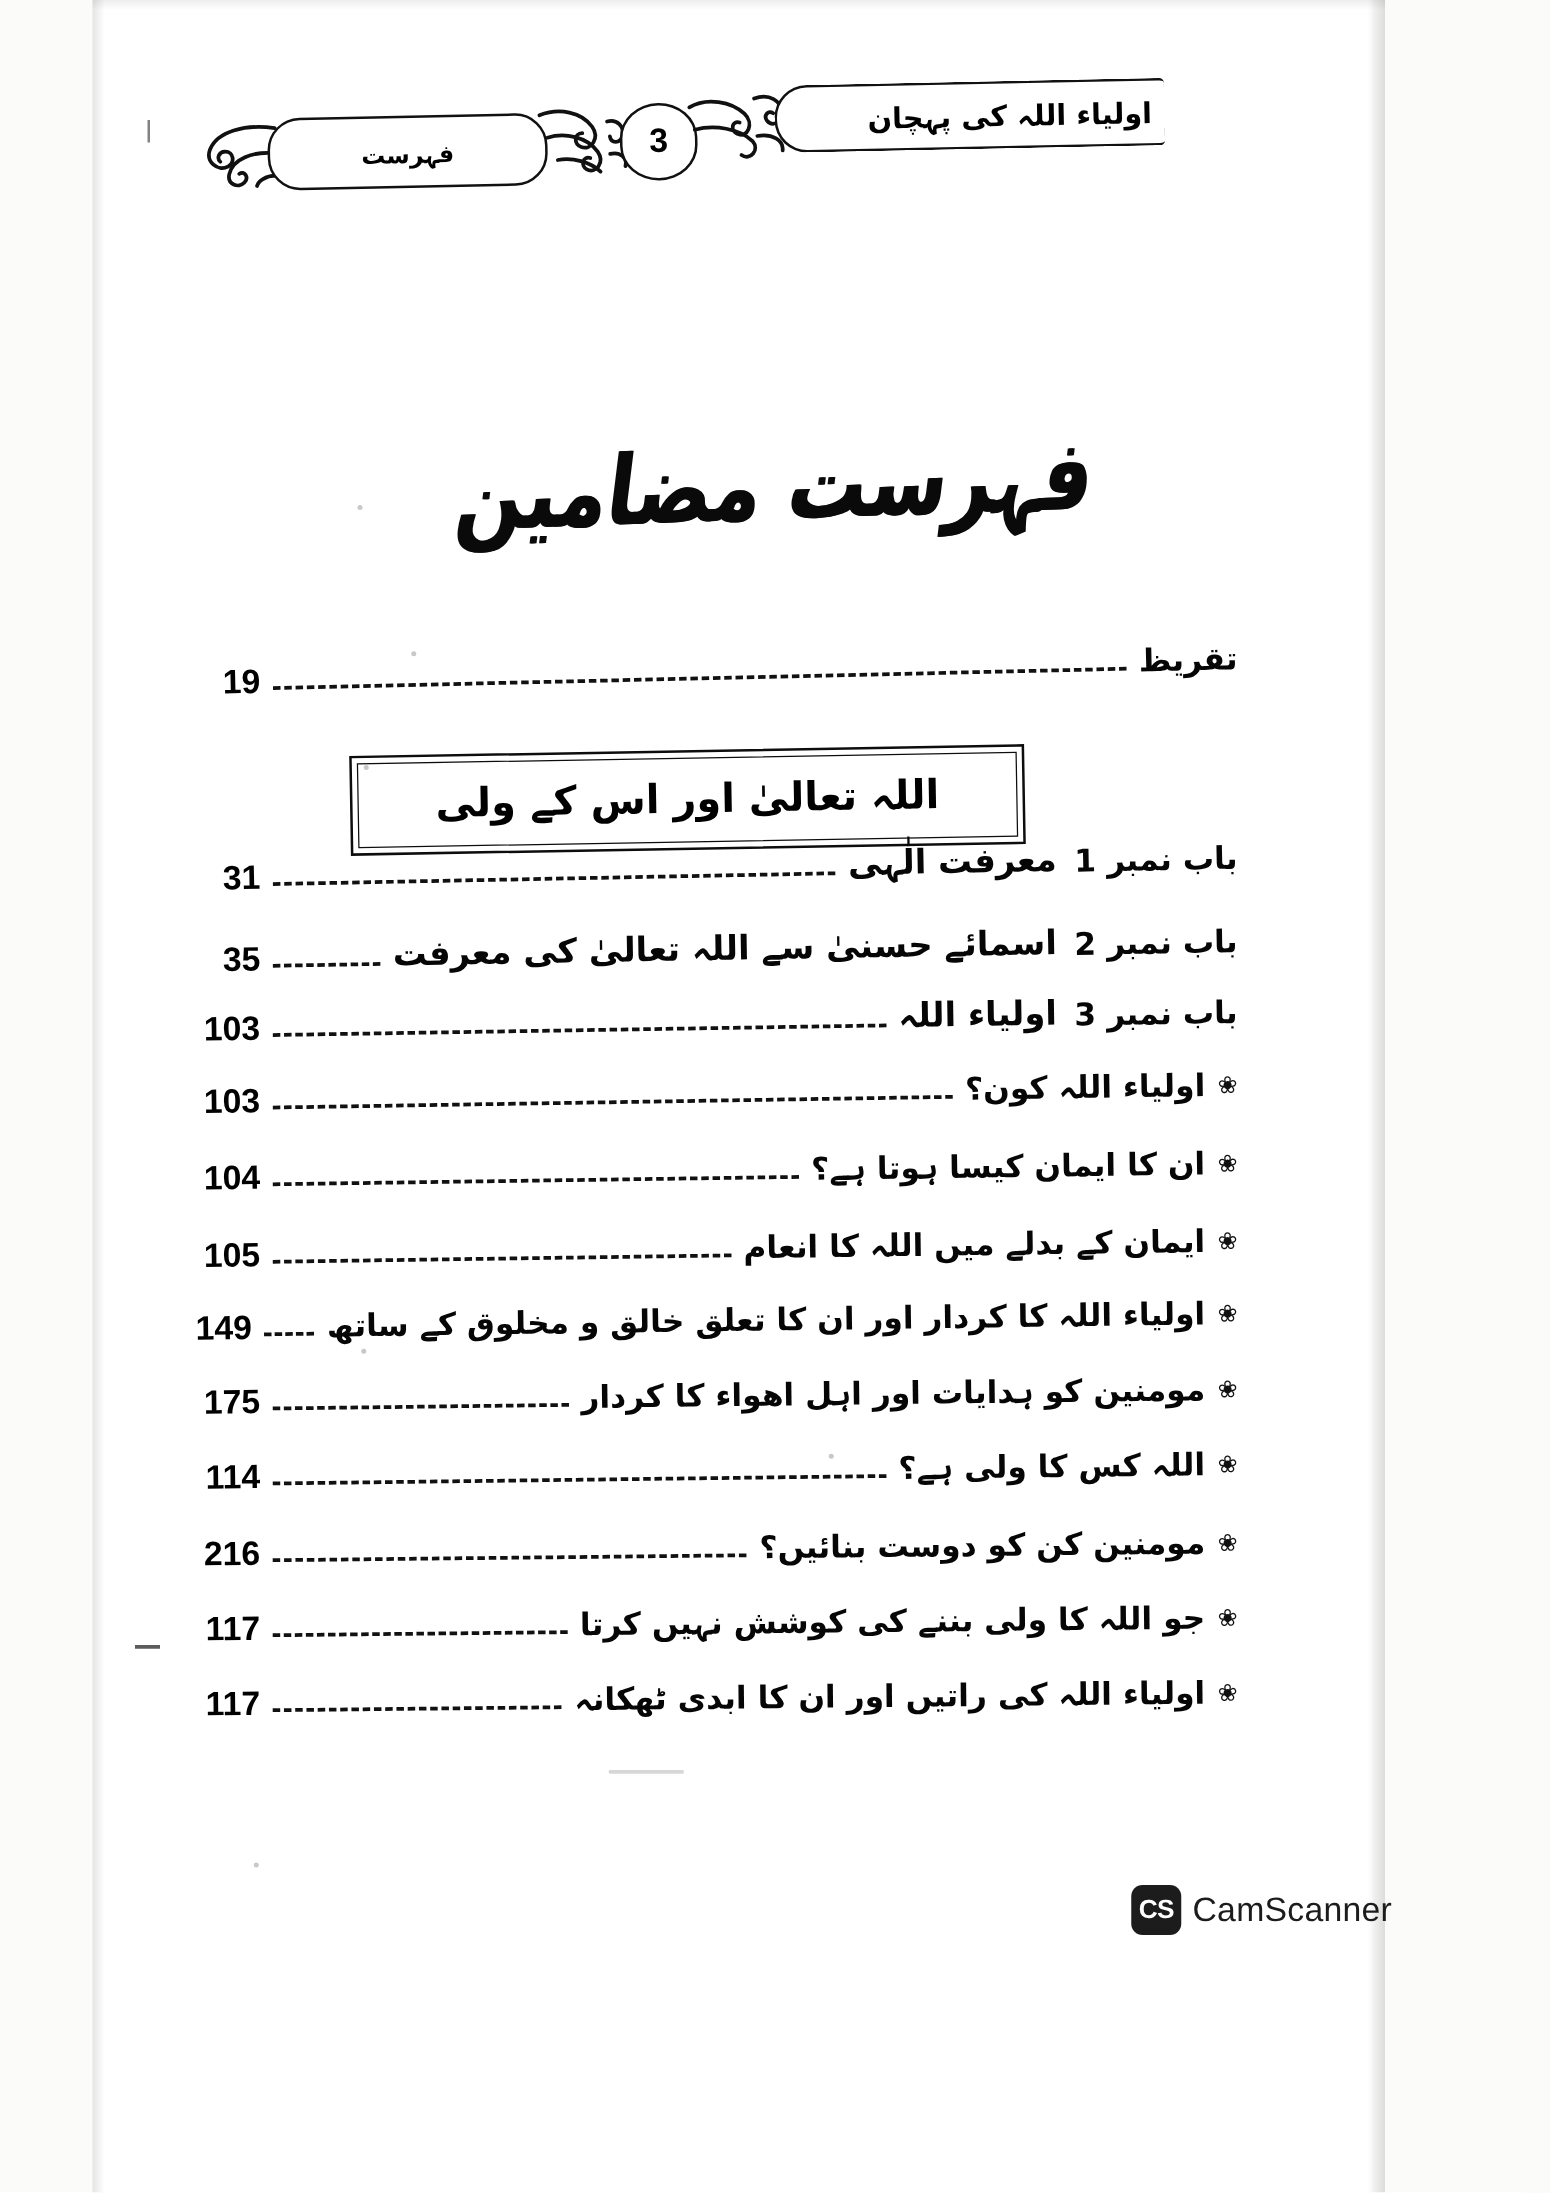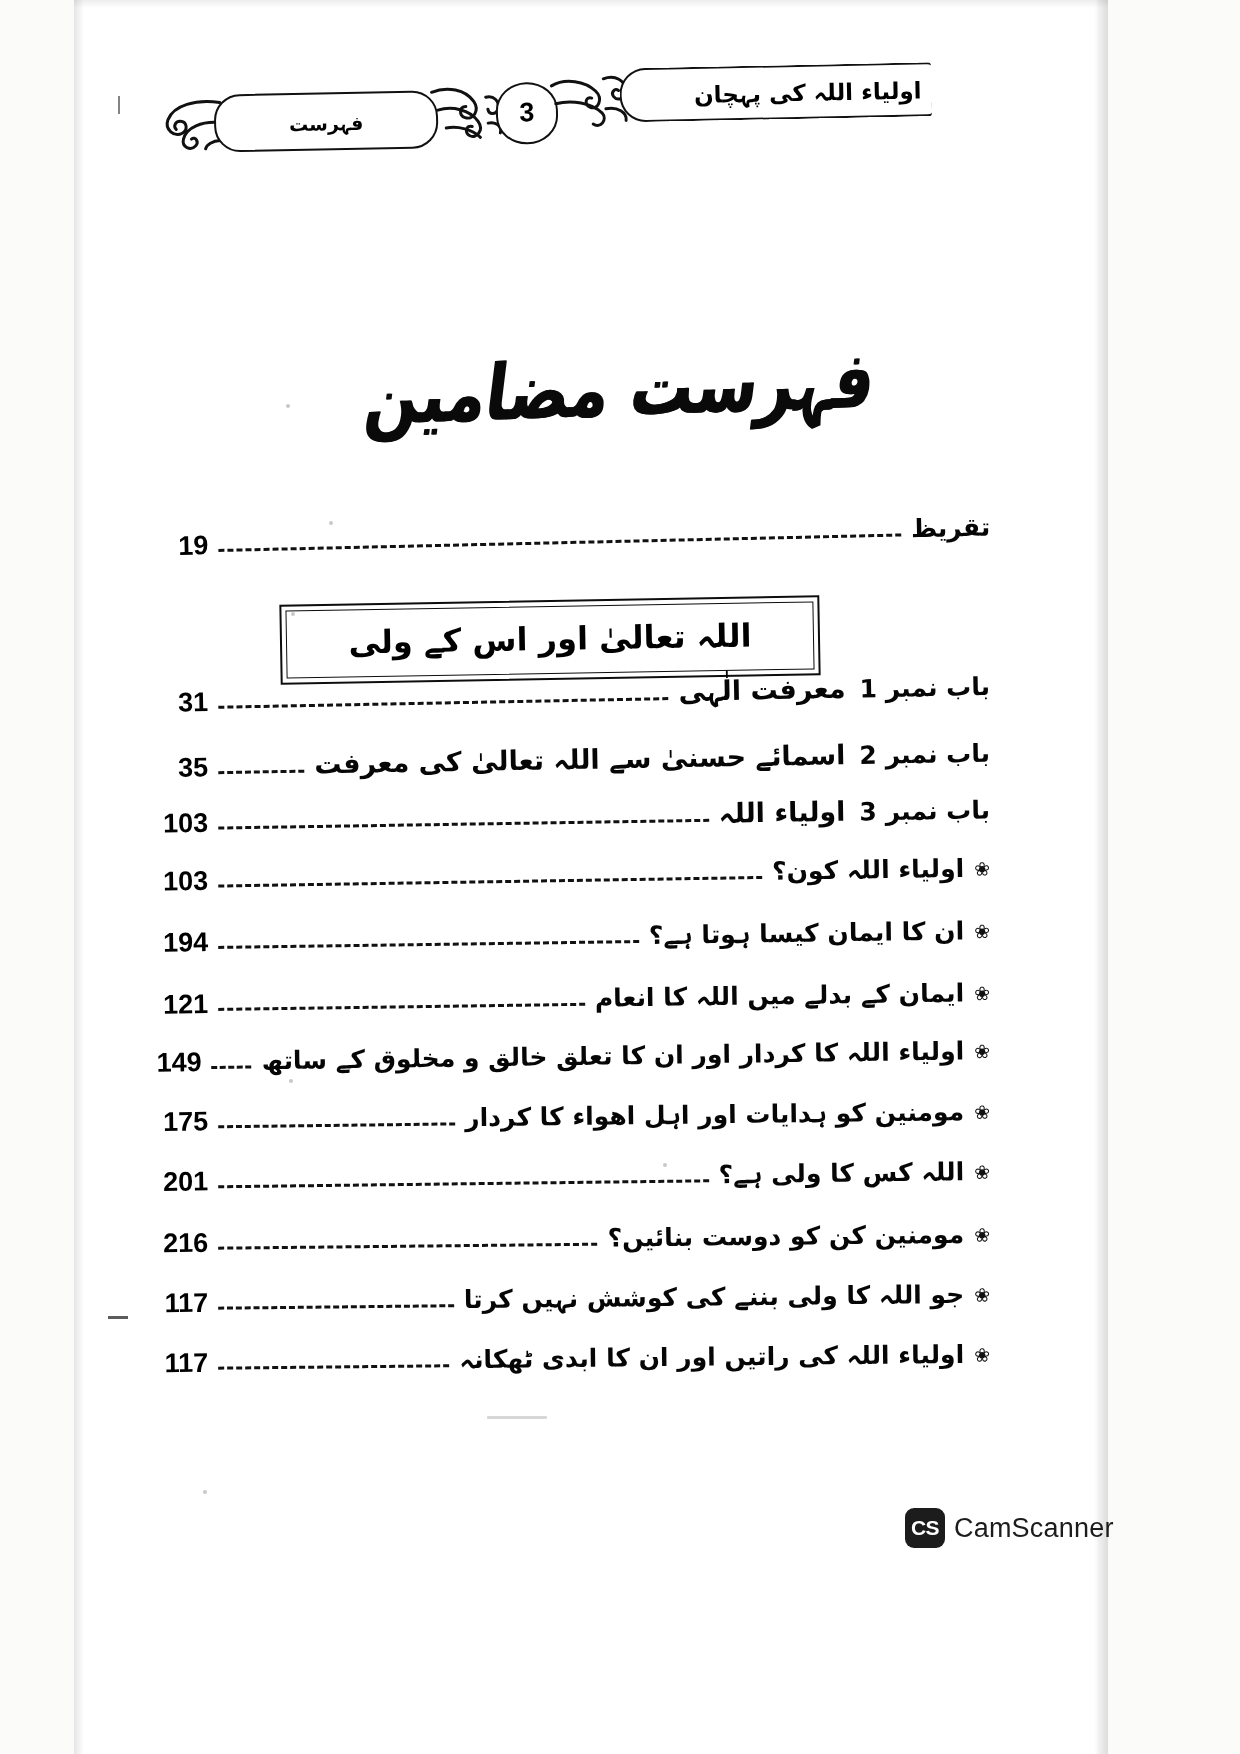--- a/index.html
+++ b/index.html
@@ -375,45 +375,45 @@
       <div class="toc-row" style="position: absolute; left: 0px; right: 0px; top: 358px; transform: rotate(-0.9deg);">
         <span class="bullet-ico">❀</span>
         <span class="toc-label">اولیاء اللہ کون؟</span>
         <span class="toc-leader"></span>
         <span class="toc-page">103</span>
       </div>
       <div class="toc-row" style="position: absolute; left: 0px; right: 0px; top: 420px; transform: rotate(-0.8deg);">
         <span class="bullet-ico">❀</span>
         <span class="toc-label">ان کا ایمان کیسا ہوتا ہے؟</span>
         <span class="toc-leader"></span>
-        <span class="toc-page">194</span>
+        <span class="toc-page">104</span>
       </div>
       <div class="toc-row" style="position: absolute; left: 0px; right: 0px; top: 482px; transform: rotate(-0.8deg);">
         <span class="bullet-ico">❀</span>
         <span class="toc-label">ایمان کے بدلے میں اللہ کا انعام</span>
         <span class="toc-leader"></span>
-        <span class="toc-page">121</span>
+        <span class="toc-page">105</span>
       </div>
       <div class="toc-row" style="position: absolute; left: 0px; right: 0px; top: 540px; transform: rotate(-0.8deg);">
         <span class="bullet-ico">❀</span>
         <span class="toc-label">اولیاء اللہ کا کردار اور ان کا تعلق خالق و مخلوق کے ساتھ</span>
         <span class="toc-leader"></span>
         <span class="toc-page">149</span>
       </div>
       <div class="toc-row" style="position: absolute; left: 0px; right: 0px; top: 600px; transform: rotate(-0.7deg);">
         <span class="bullet-ico">❀</span>
         <span class="toc-label">مومنین کو ہدایات اور اہل اھواء کا کردار</span>
         <span class="toc-leader"></span>
         <span class="toc-page">175</span>
       </div>
       <div class="toc-row" style="position: absolute; left: 0px; right: 0px; top: 660px; transform: rotate(-0.7deg);">
         <span class="bullet-ico">❀</span>
         <span class="toc-label">اللہ کس کا ولی ہے؟</span>
         <span class="toc-leader"></span>
-        <span class="toc-page">201</span>
+        <span class="toc-page">114</span>
       </div>
       <div class="toc-row" style="position: absolute; left: 0px; right: 0px; top: 722px; transform: rotate(-0.6deg);">
         <span class="bullet-ico">❀</span>
         <span class="toc-label">مومنین کن کو دوست بنائیں؟</span>
         <span class="toc-leader"></span>
         <span class="toc-page">216</span>
       </div>
       <div class="toc-row" style="position: absolute; left: 0px; right: 0px; top: 782px; transform: rotate(-0.6deg);">
         <span class="bullet-ico">❀</span>
         <span class="toc-label">جو اللہ کا ولی بننے کی کوشش نہیں کرتا</span>

